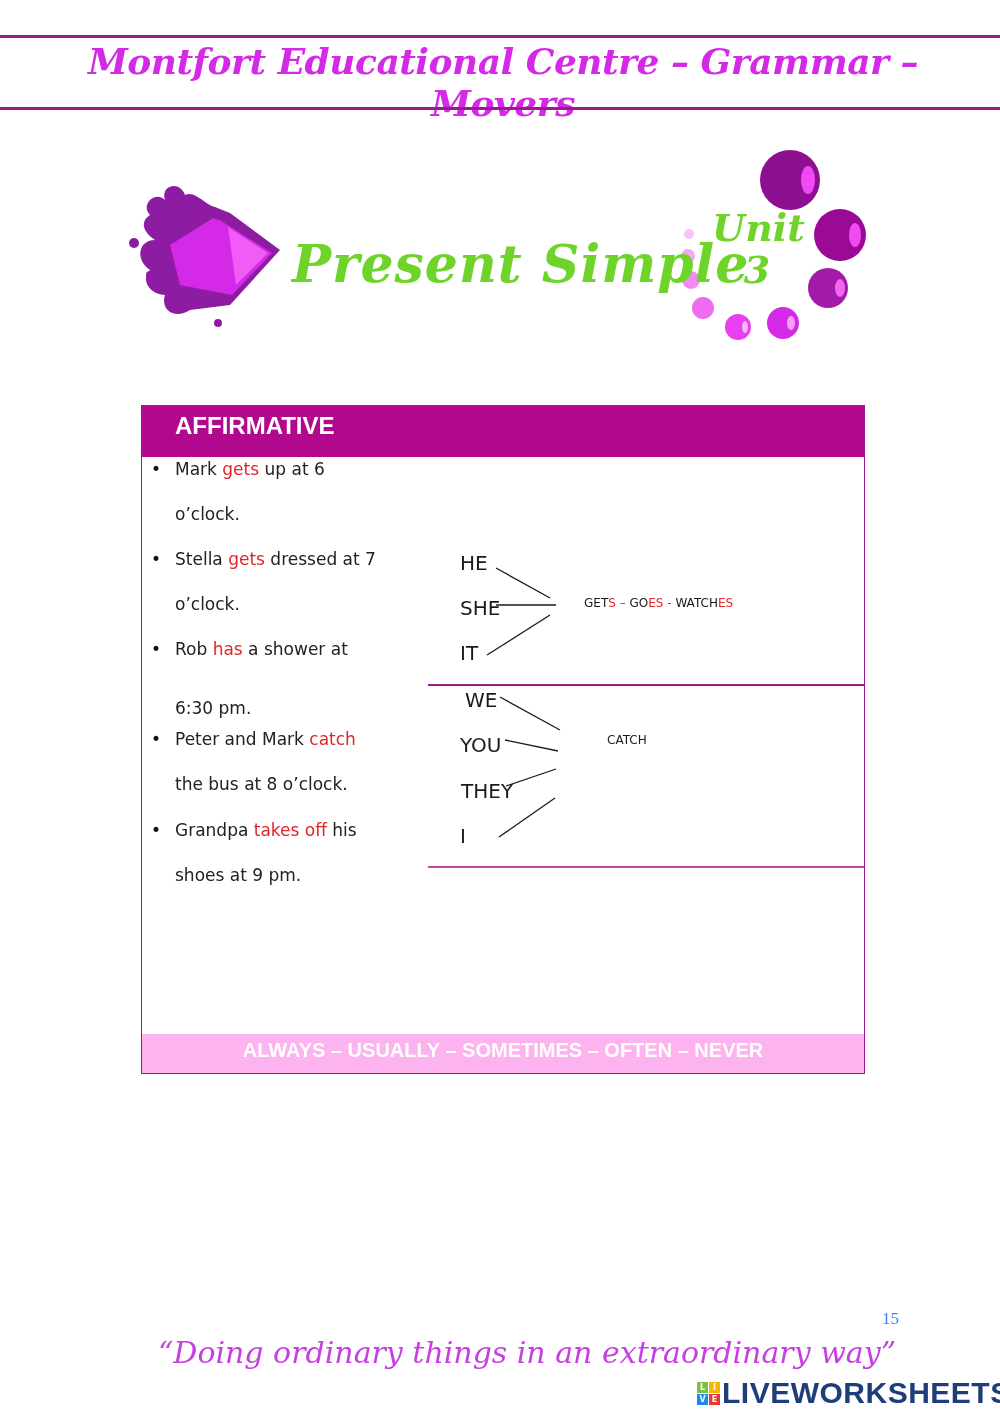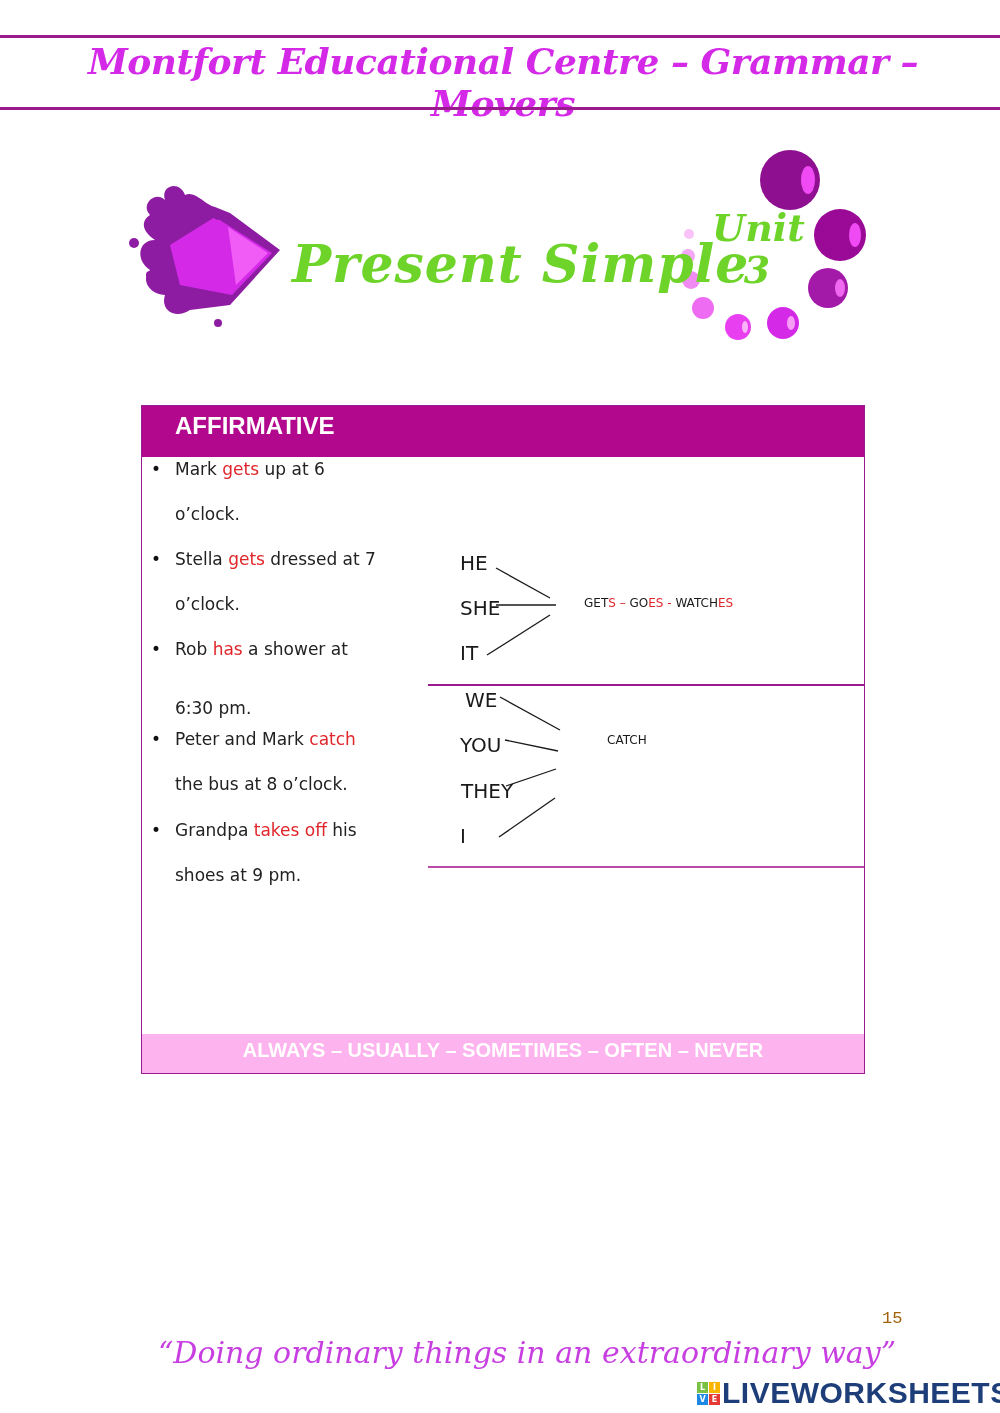--- a/index.html
+++ b/index.html
@@ -54,22 +54,22 @@
     background: #b0088c; border-top: 3px solid #c82ee0; box-sizing: border-box;
     color: #ffffff; font-weight: bold; font-size: 24px; text-align: center; line-height: 40px;
     font-family: "Liberation Sans", sans-serif;
   }
   .time-list {
     position: absolute; left: 0; right: 0; top: 628px; height: 39px;
     background: #fdb3ee; color: #ffffff; font-weight: bold; font-size: 20px;
     text-align: center; line-height: 33px; font-family: "Liberation Sans", sans-serif;
   }
   .page-num {
-    position: absolute; left: 882px; top: 1309px; font-size: 17px; color: #a16207;
-    font-family: Liberation Mono, monospace;
+    position: absolute; left: 882px; top: 1309px; font-size: 17px; color: #3b82f6;
+    font-family: Liberation Serif, serif;
   }
   .motto {
     position: absolute; left: 158px; top: 1335px;
     font-family: "DejaVu Serif", serif; font-style: italic;
     font-size: 30px; color: #c73fe0; white-space: nowrap;
   }
   .lw-logo { position: absolute; left: 697px; top: 1378px; height: 30px; display: flex; align-items: center; }
   .lw-icon { display: grid; grid-template-columns: 11px 11px; grid-template-rows: 11px 11px; gap: 1px; margin-right: 2px; }
   .lw-icon span { display: block; font-size: 8px; font-weight: bold; color: #fff; text-align: center; line-height: 11px; }
   .lw-text {

